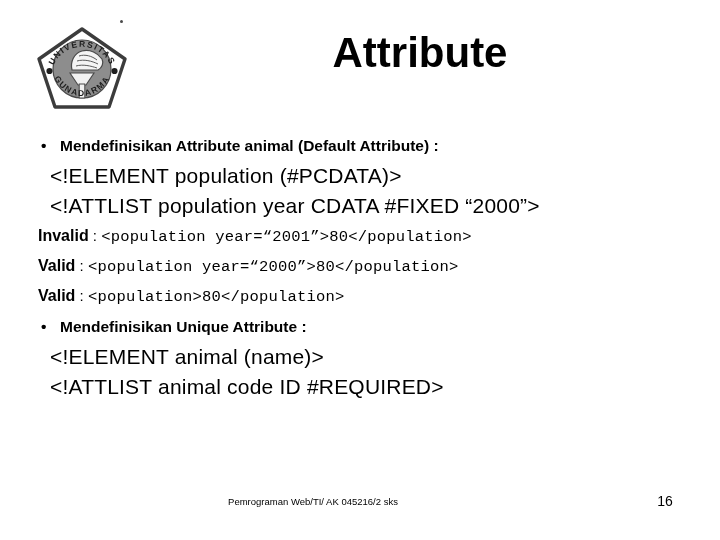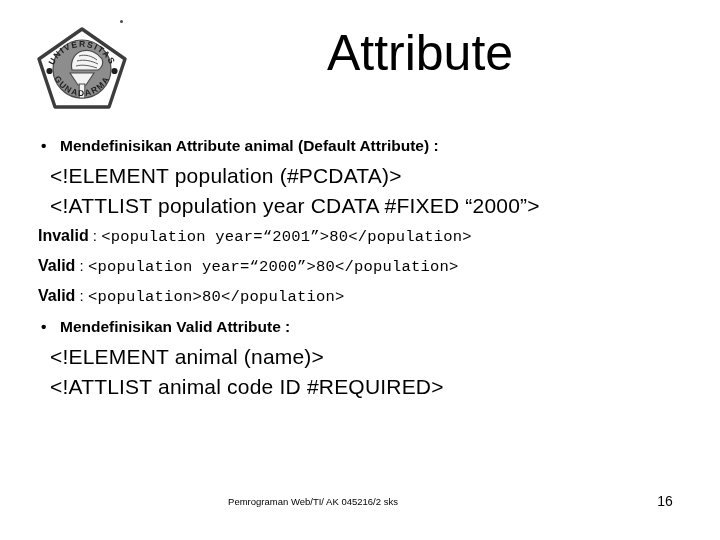--- a/index.html
+++ b/index.html
@@ -50,22 +50,22 @@
     display: block;
   }
 
   
   .title {
     position: absolute;
     left: 150px;
     top: 28px;
     width: 540px;
     text-align: center;
-    font-size: 50px;
-    font-weight: 400;
+    font-size: 42px;
+    font-weight: 700;
     line-height: 50px;
     letter-spacing: 0px;
     white-space: nowrap;
   }
 
   
   .body-block {
     position: absolute;
     left: 38px;
     top: 130px;
@@ -210,21 +210,21 @@
     <div class="mix-line">
       <span class="lbl">Valid</span><span class="sep"> : </span><span class="code">&lt;population year=“2000”&gt;80&lt;/population&gt;</span>
     </div>
 
     <div class="mix-line">
       <span class="lbl">Valid</span><span class="sep"> : </span><span class="code">&lt;population&gt;80&lt;/population&gt;</span>
     </div>
 
     <div class="line bullet-line">
       <span class="bullet-mark">•</span>
-      <span>Mendefinisikan Valid  Attribute :</span>
+      <span>Mendefinisikan Unique  Attribute :</span>
     </div>
 
     <div class="line code-line">&lt;!ELEMENT animal (name)&gt;</div>
 
     <div class="line code-line">&lt;!ATTLIST animal code ID #REQUIRED&gt;</div>
 
   </div>
 
   <div class="footer-note">Pemrograman Web/TI/ AK 045216/2 sks</div>
   <div class="page-number">16</div>

